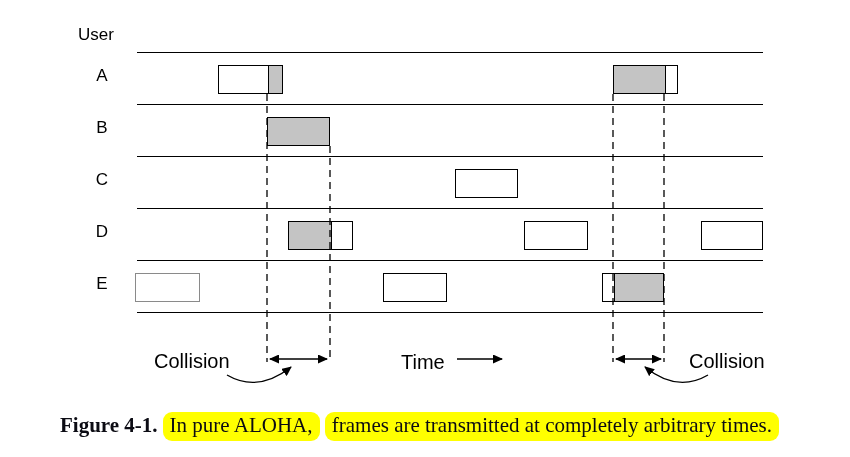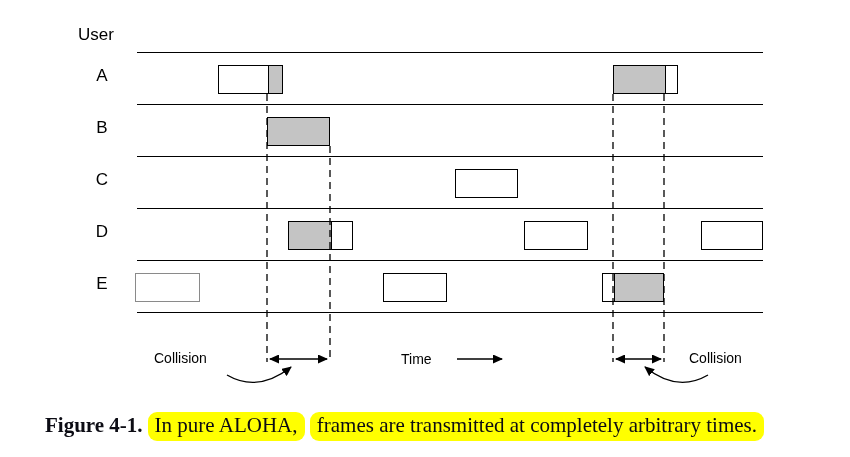--- a/index.html
+++ b/index.html
@@ -8,23 +8,23 @@
     font-family:"Liberation Sans",sans-serif;color:#000;
   }
   .page{position:absolute;inset:0;background:#fff;}
   .hline{position:absolute;height:0;border-top:1.3px solid #000;}
   .axis-label{position:absolute;left:78px;top:17px;font-size:17px;margin-top:8px;}
   .row-label{position:absolute;left:84px;width:36px;text-align:center;font-size:17px;}
   .frame{position:absolute;display:flex;box-sizing:border-box;border:1.4px solid #000;background:#fff;overflow:hidden;}
   .frame .seg{height:100%;box-sizing:border-box;}
   .frame .seg + .seg{border-left:1.4px solid #000;}
   #overlay{position:absolute;left:0;top:0;width:850px;height:457px;pointer-events:none;}
-  .anno{position:absolute;font-size:14px;}
+  .anno{position:absolute;font-size:20px;}
   .caption{
-    position:absolute;left:45px;top:412px;white-space:nowrap;
+    position:absolute;left:60px;top:412px;white-space:nowrap;
     font-family:"Liberation Serif",serif;font-size:21px;color:#0c0c14;
   }
   .fig-label{font-weight:bold;margin-right:5px;}
   .hl{display:inline-block;padding:1px 7px 3px;border-radius:9px;}
 </style>
 </head>
 <body>
 
 <div class="page">
 

